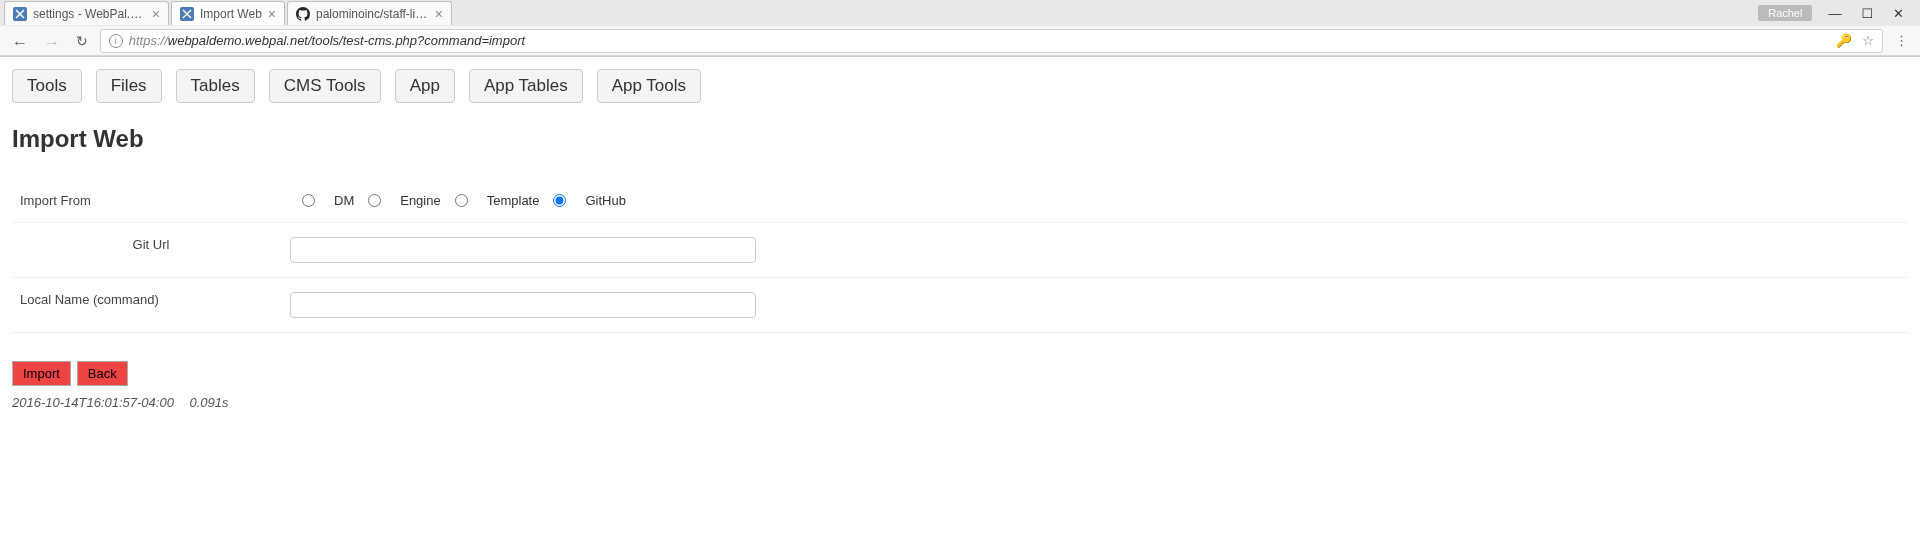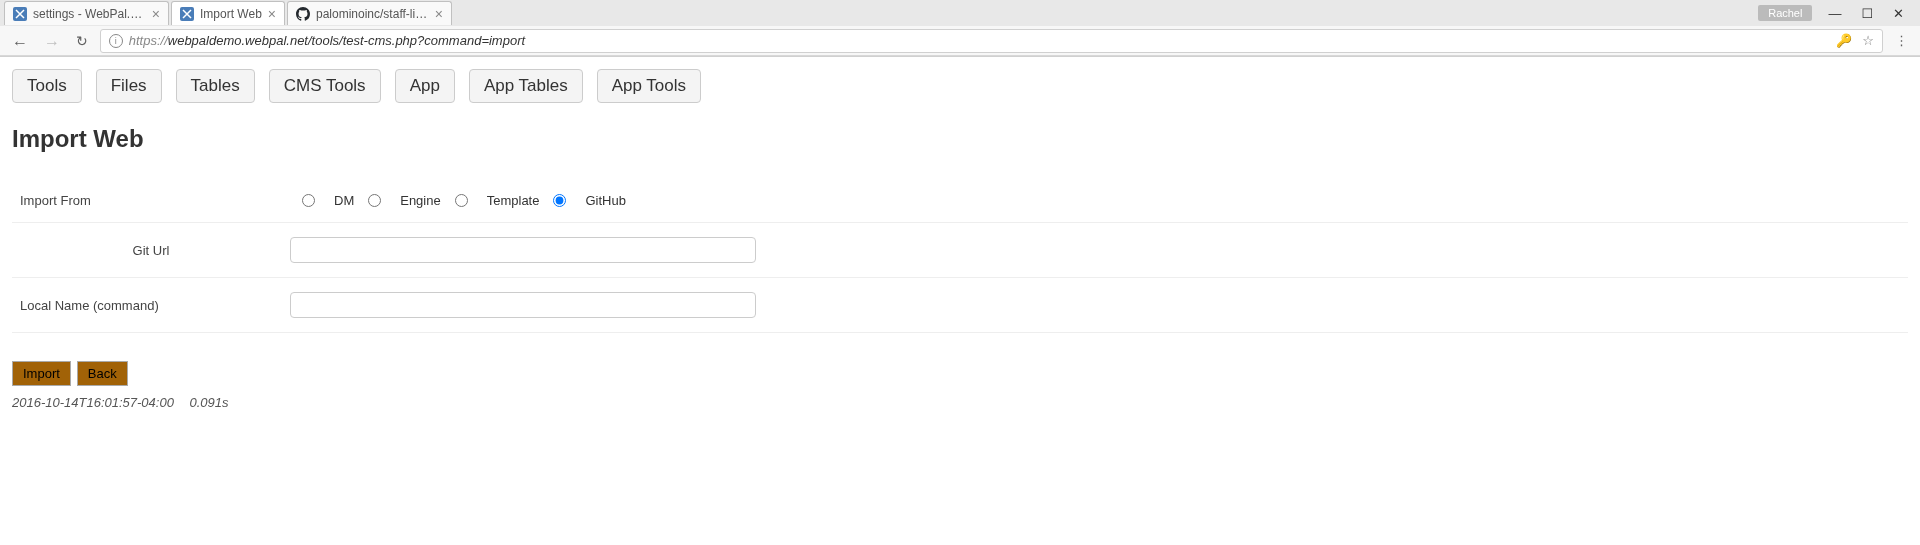--- a/index.html
+++ b/index.html
@@ -28,32 +28,32 @@
     .omnibox-right { margin-left: auto; display: flex; gap: 10px; color: #777; }
     .menu-dots { color: #606060; padding: 0 4px; cursor: pointer; }
     
     
     .page { padding: 12px; }
     .toolbar { display: flex; gap: 14px; margin-bottom: 22px; }
     .tool-btn { background: #f4f4f4; border: 1px solid #ccc; border-radius: 4px; padding: 6px 14px; font-size: 17px; color: #333; cursor: pointer; }
     
     h1 { font-size: 24px; font-weight: bold; color: #333; margin-bottom: 26px; }
     
-    .form-row { display: flex; align-items: center; border-bottom: 1px solid #eee; padding: 14px 0; }
+    .form-row { display: flex; border-bottom: 1px solid #eee; padding: 14px 0; }
     .form-row:last-of-type { border-bottom: none; }
     .form-label { width: 278px; text-align: left; color: #444; font-size: 13px; padding-left: 8px; }
     .form-row:first-of-type .form-label { text-align: center; padding-left: 0; }
     .form-control { flex: 1; }
     .radio-group { display: flex; gap: 14px; align-items: center; padding-left: 12px; }
     .radio-item { display: flex; align-items: center; gap: 19px; font-size: 13px; color: #333; }
     .radio-item input { cursor: pointer; }
     .text-input { width: 466px; height: 26px; border: 1px solid #ccc; border-radius: 4px; padding: 0 8px; font-size: 13px; }
     
     .action-row { margin-top: 28px; display: flex; gap: 6px; }
-    .action-btn { background: #a16207; border: 1px solid #aaa; padding: 4px 10px; font-size: 13px; cursor: pointer; }
+    .action-btn { background: #ef4444; border: 1px solid #aaa; padding: 4px 10px; font-size: 13px; cursor: pointer; }
     
     .footer { margin-top: 9px; font-style: italic; color: #555; font-size: 13px; }
     .footer span { margin-right: 12px; }
   </style>
 </head>
 <body>
 
 <div class="browser-chrome">
   <div class="tab-strip">
     <div class="tab">

